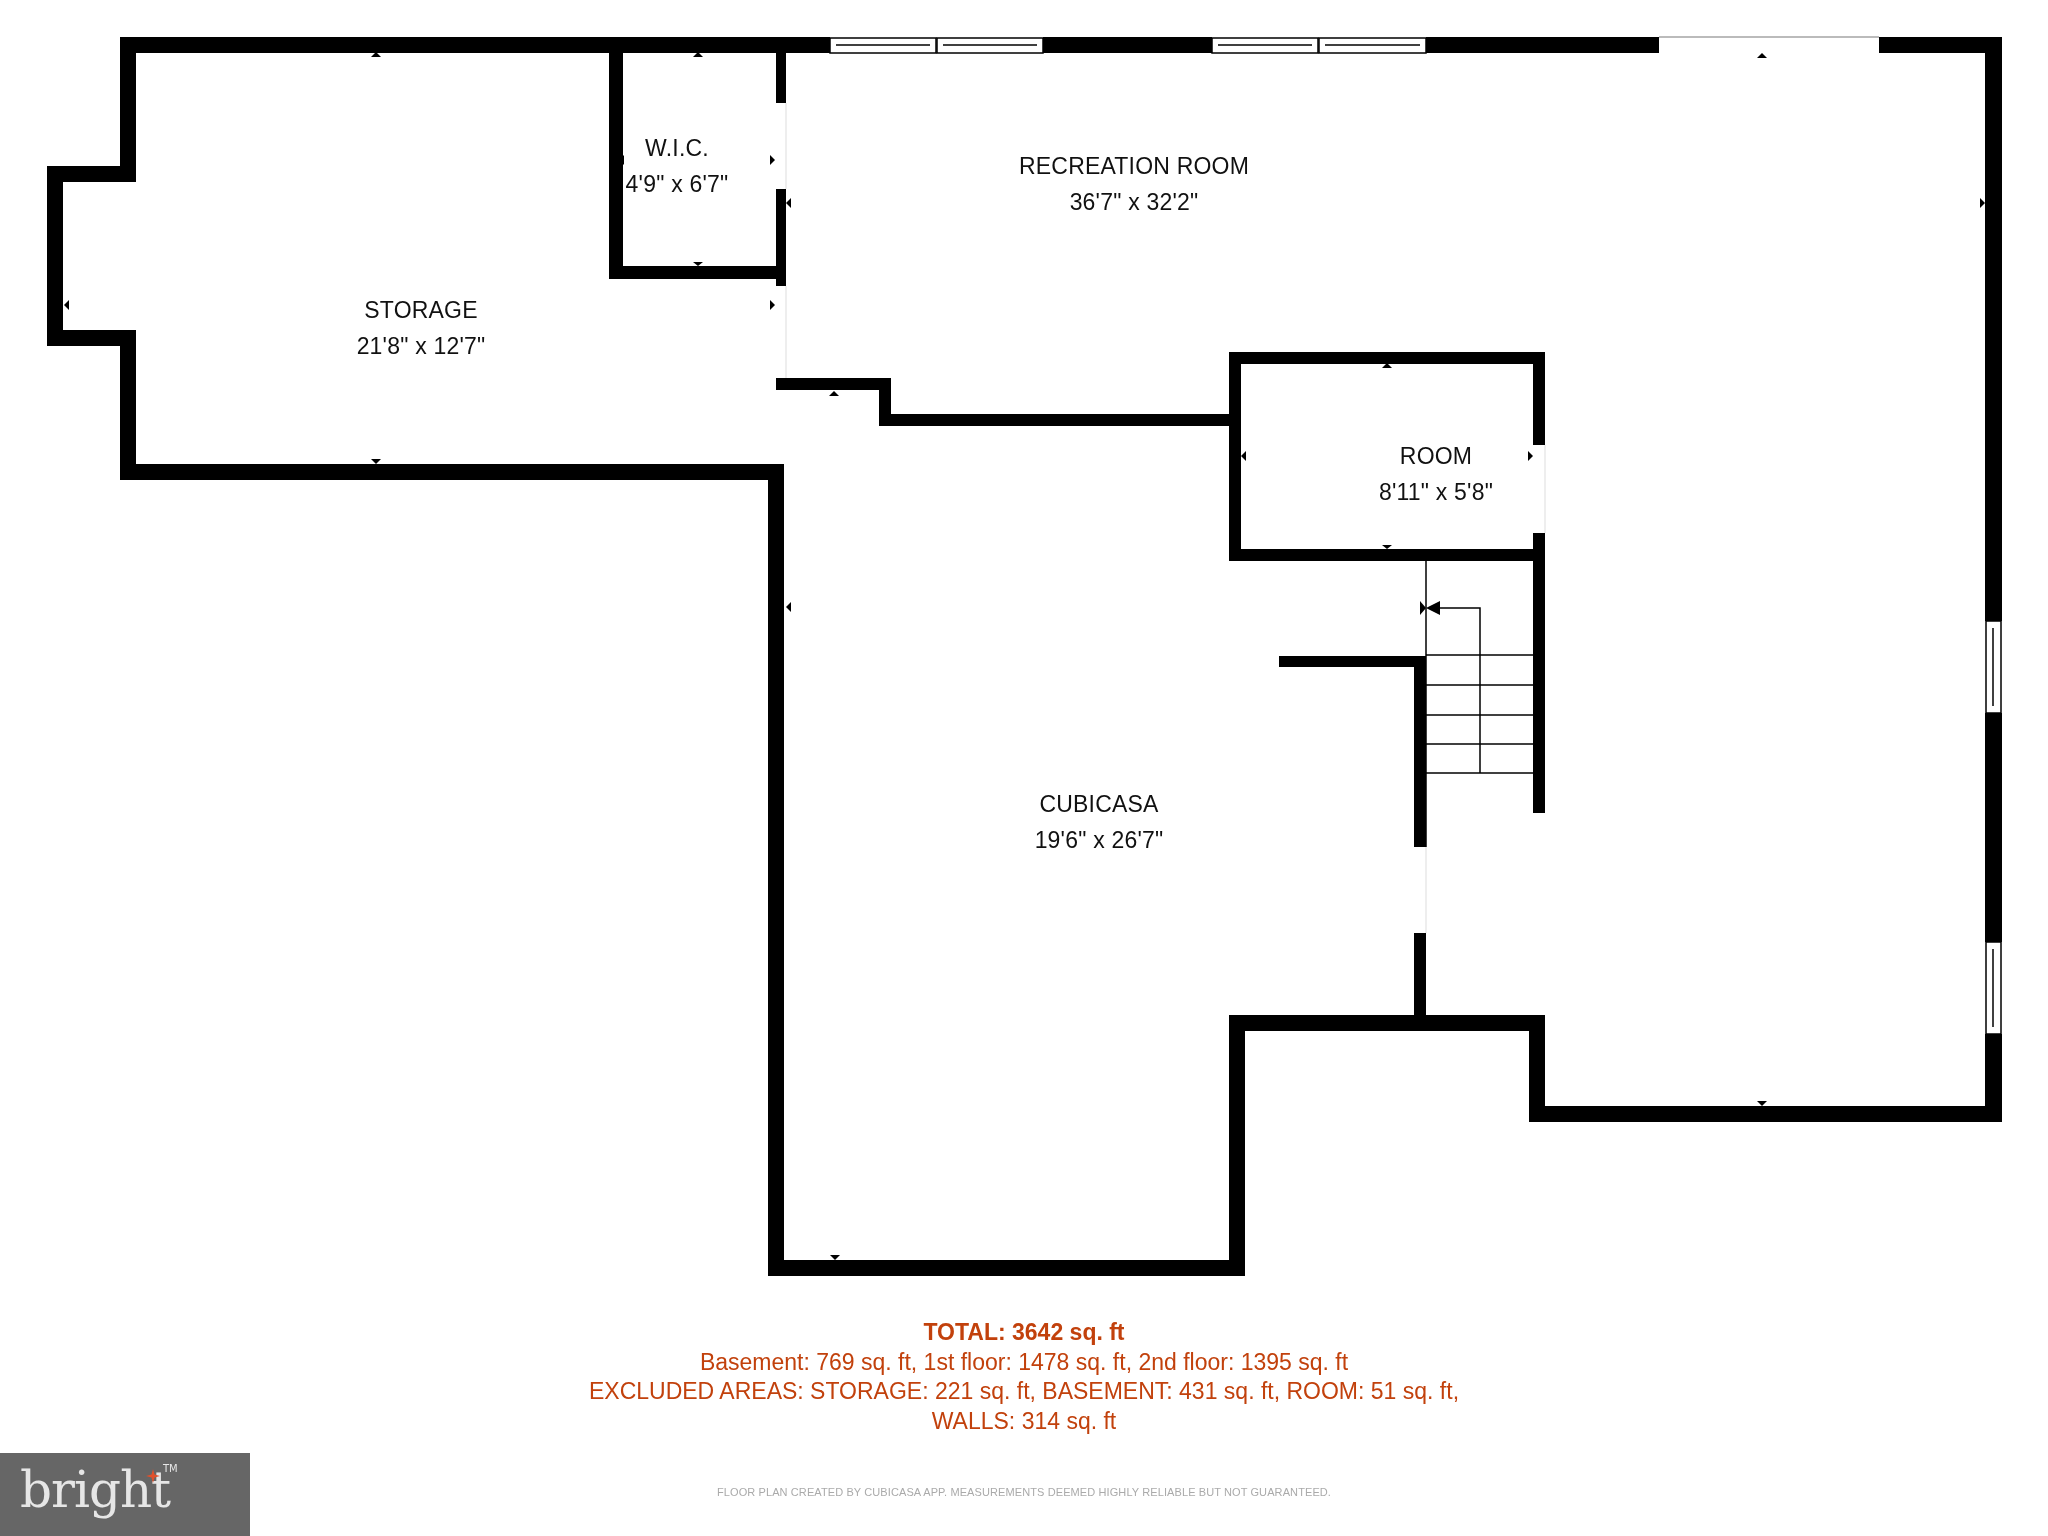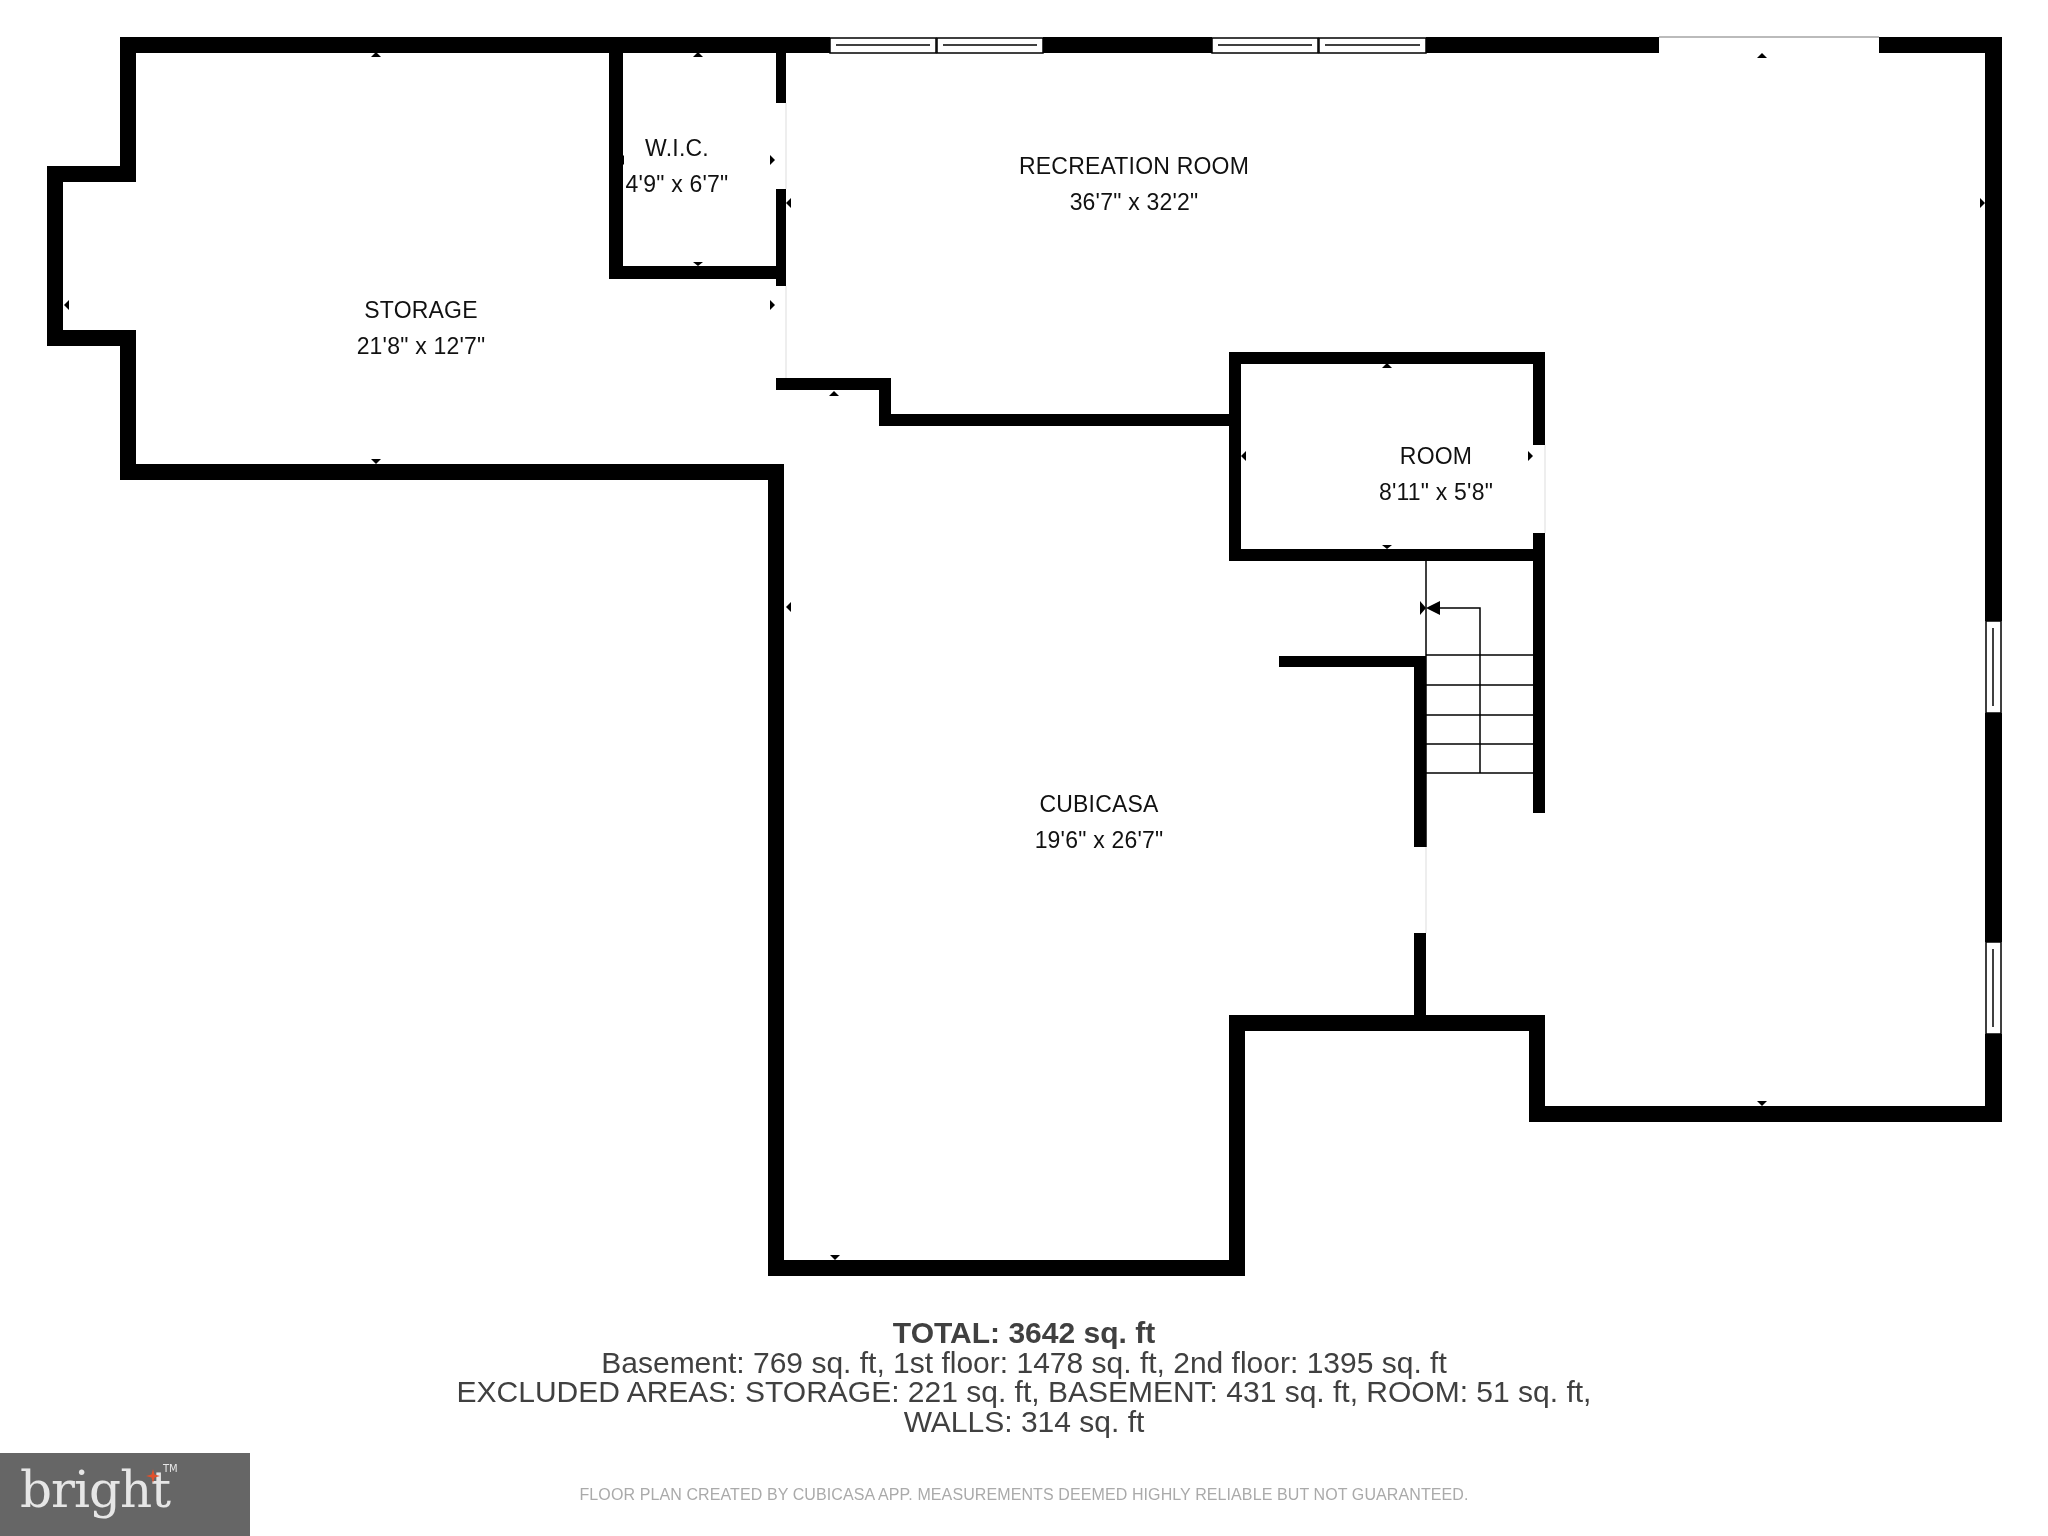--- a/index.html
+++ b/index.html
@@ -3,25 +3,25 @@
 <meta charset="utf-8">
 <style>
   html, body { margin: 0; padding: 0; background: #ffffff; }
   body { width: 2048px; height: 1536px; position: relative; overflow: hidden;
          font-family: "DejaVu Sans", "Liberation Sans", sans-serif; color: #111; }
   #plan { position: absolute; left: 0; top: 0; width: 2048px; height: 1536px; }
   .room-label { position: absolute; text-align: center; transform: translateX(-50%);
                 font-family: "Liberation Sans", "DejaVu Sans", sans-serif; font-size: 23px;
                 line-height: 36px; color: #111; white-space: nowrap; letter-spacing: 0.2px; }
   .summary { position: absolute; left: 0; width: 2048px; top: 1318px; text-align: center;
-             font-family: "Liberation Sans", "DejaVu Sans", sans-serif; font-size: 30px;
-             line-height: 29.5px; color: #404040; }
+             font-family: "Liberation Sans", "DejaVu Sans", sans-serif; font-size: 23px;
+             line-height: 29.5px; color: #c2410c; }
   .summary .total { font-weight: bold; }
   .disclaimer { position: absolute; left: 0; width: 2048px; top: 1486px; text-align: center;
-                font-family: "Liberation Sans", "DejaVu Sans", sans-serif; font-size: 16px;
+                font-family: "Liberation Sans", "DejaVu Sans", sans-serif; font-size: 11px;
                 color: #aaaaaa; letter-spacing: 0.1px; }
   .logo { position: absolute; left: 0; top: 1453px; width: 250px; height: 95px;
           background: #666666; }
   .logo .word { position: absolute; left: 20px; top: 8px; font-family: "DejaVu Serif", "Liberation Serif", serif;
                 font-size: 50px; color: #e6e6e6; letter-spacing: -1px; }
   .logo .mls { position: absolute; left: 164px; top: 30px; font-family: "DejaVu Sans", sans-serif;
                font-size: 28px; color: #e6e6e6; letter-spacing: 1px; margin-top: 48px; }
   .logo .tm { position: absolute; left: 163px; top: 10px; font-size: 10px; color: #e6e6e6;
               font-family: "DejaVu Sans", sans-serif; }
   .logo .star { position: absolute; left: 146px; top: 16px; width: 14px; height: 14px; }

